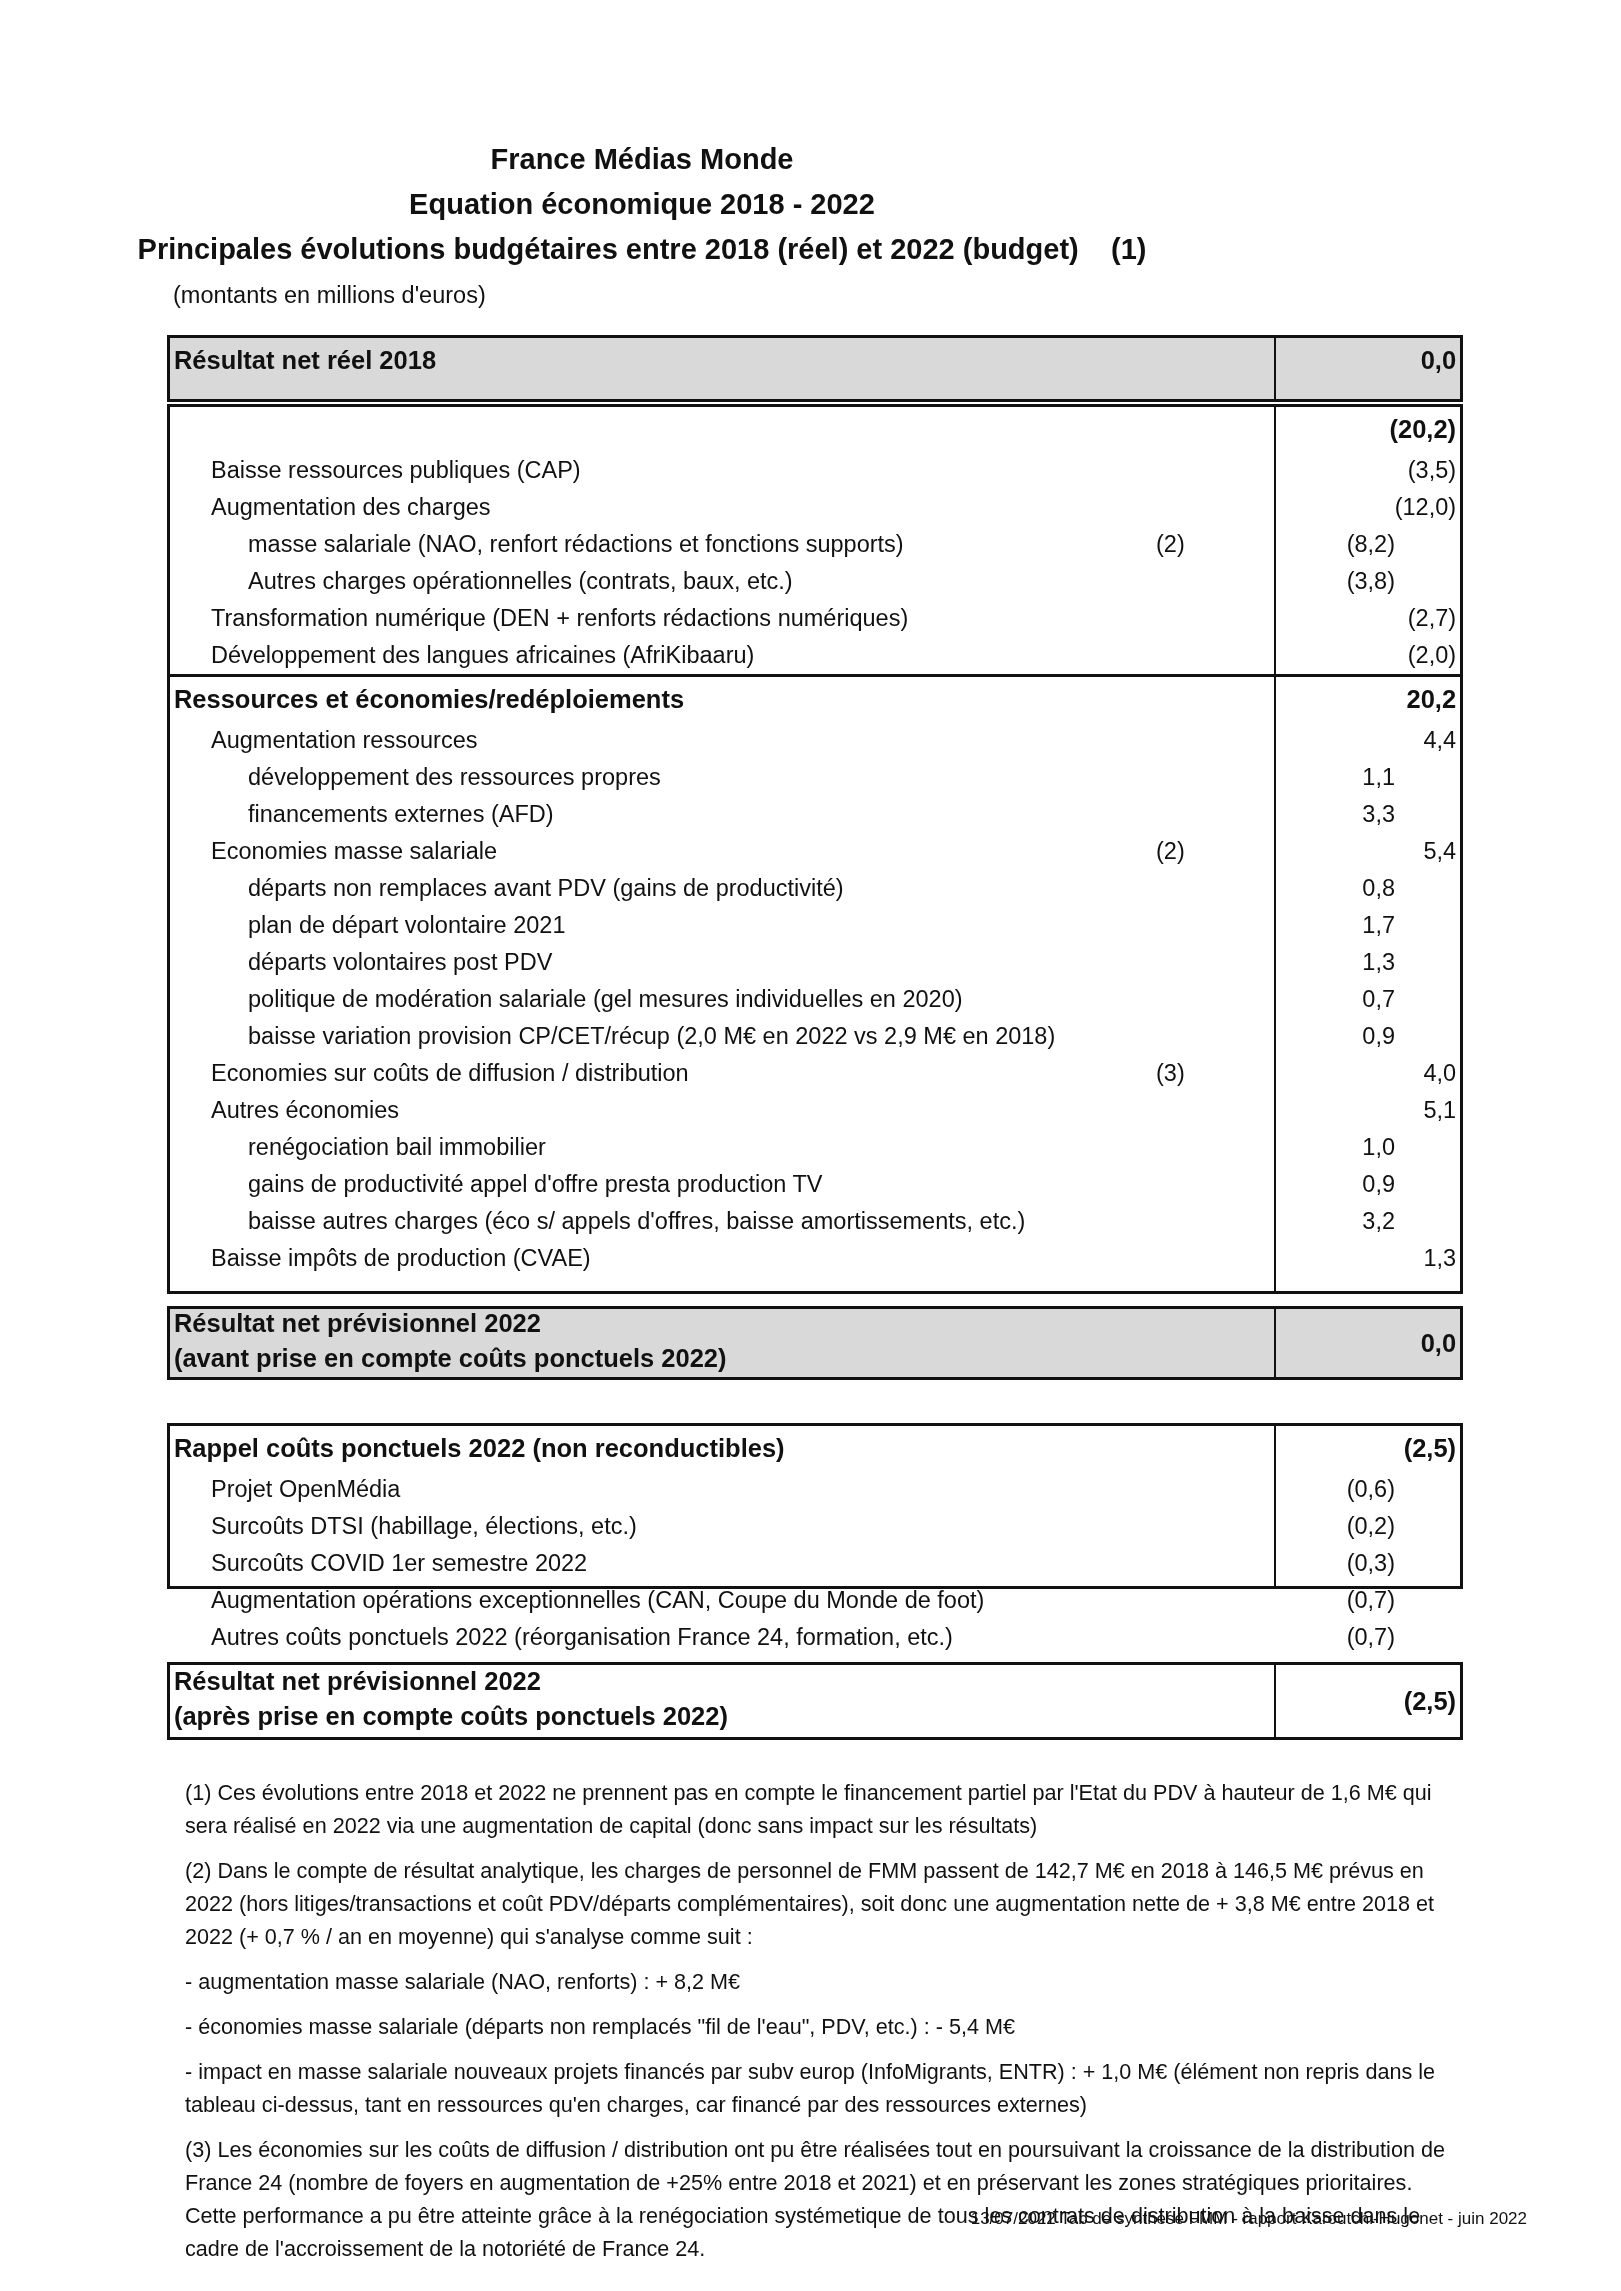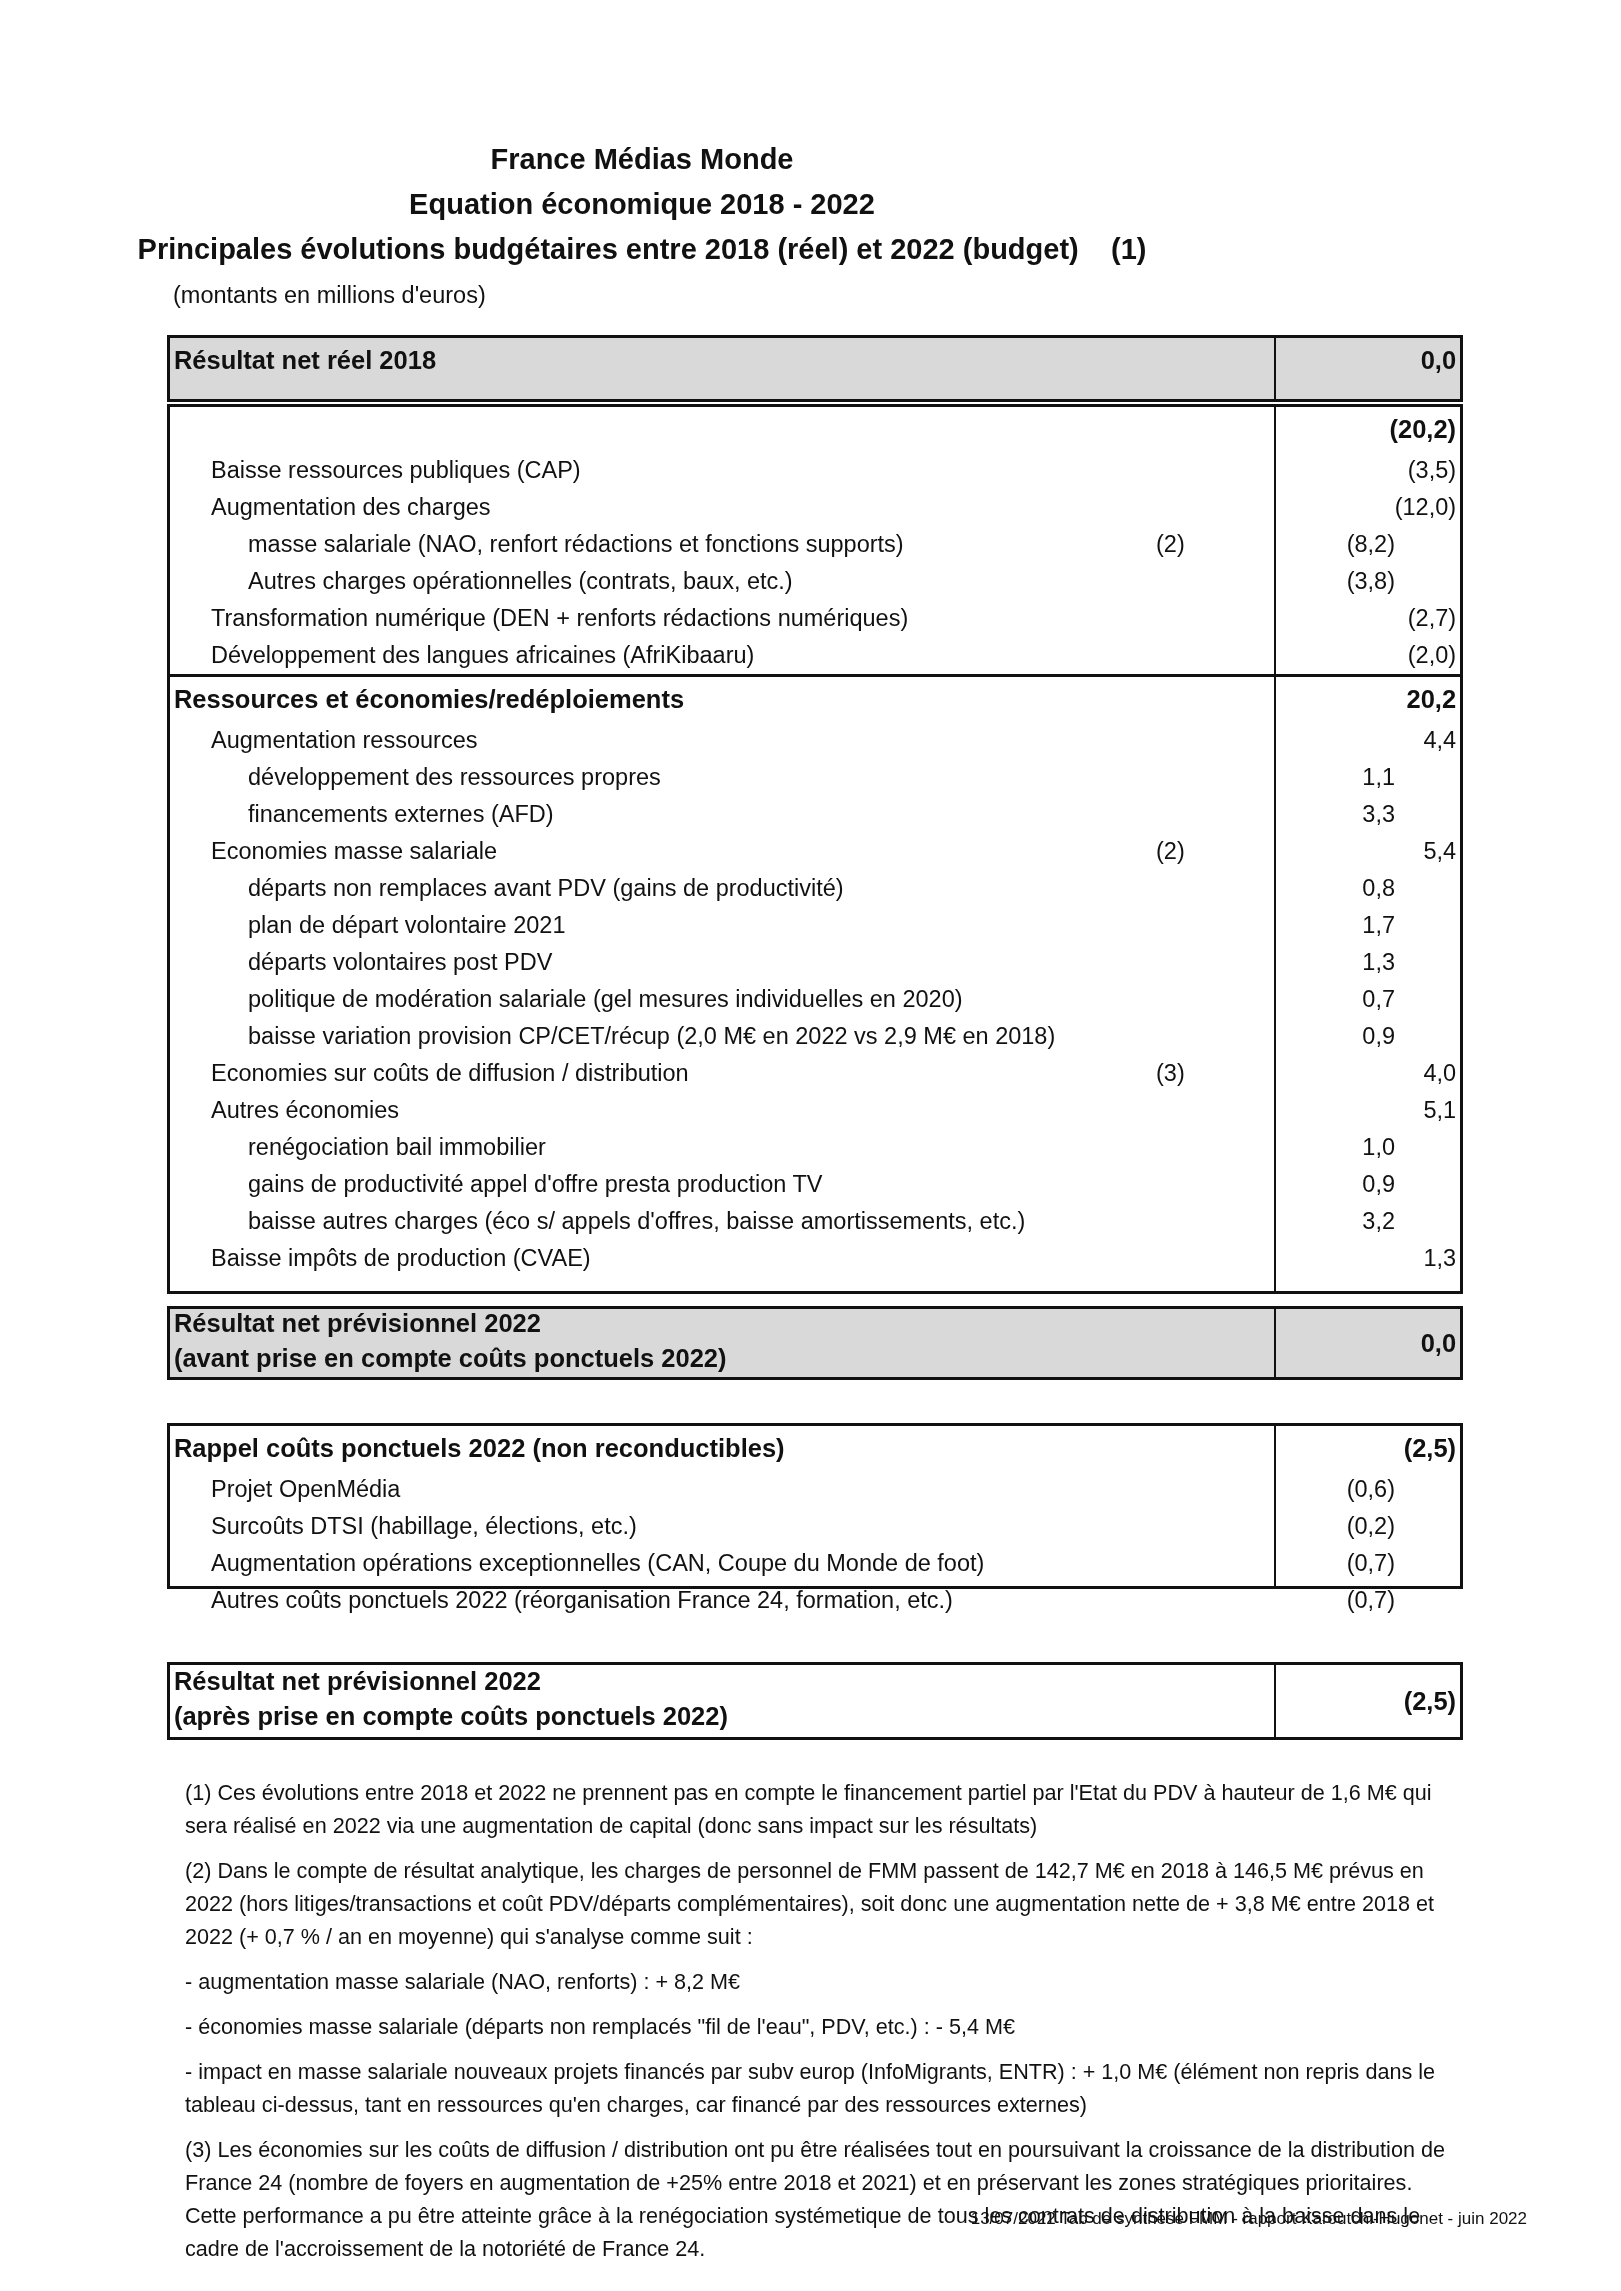--- a/index.html
+++ b/index.html
@@ -200,20 +200,24 @@
   <div id="couts-rows">
       <div class="row l1">
         <span class="lbl">Projet OpenMédia</span>
         <span class="sub">(0,6)</span>
       </div>
       <div class="row l1">
         <span class="lbl">Surcoûts DTSI (habillage, élections, etc.)</span>
         <span class="sub">(0,2)</span>
       </div>
       <div class="row l1">
+        <span class="lbl">Surcoûts COVID 1er semestre 2022</span>
+        <span class="sub">(0,3)</span>
+      </div>
+      <div class="row l1">
         <span class="lbl">Augmentation opérations exceptionnelles (CAN, Coupe du Monde de foot)</span>
         <span class="sub">(0,7)</span>
       </div>
       <div class="row l1">
         <span class="lbl">Autres coûts ponctuels 2022 (réorganisation France 24, formation, etc.)</span>
         <span class="sub">(0,7)</span>
       </div>
     </div>
 </div>
 

